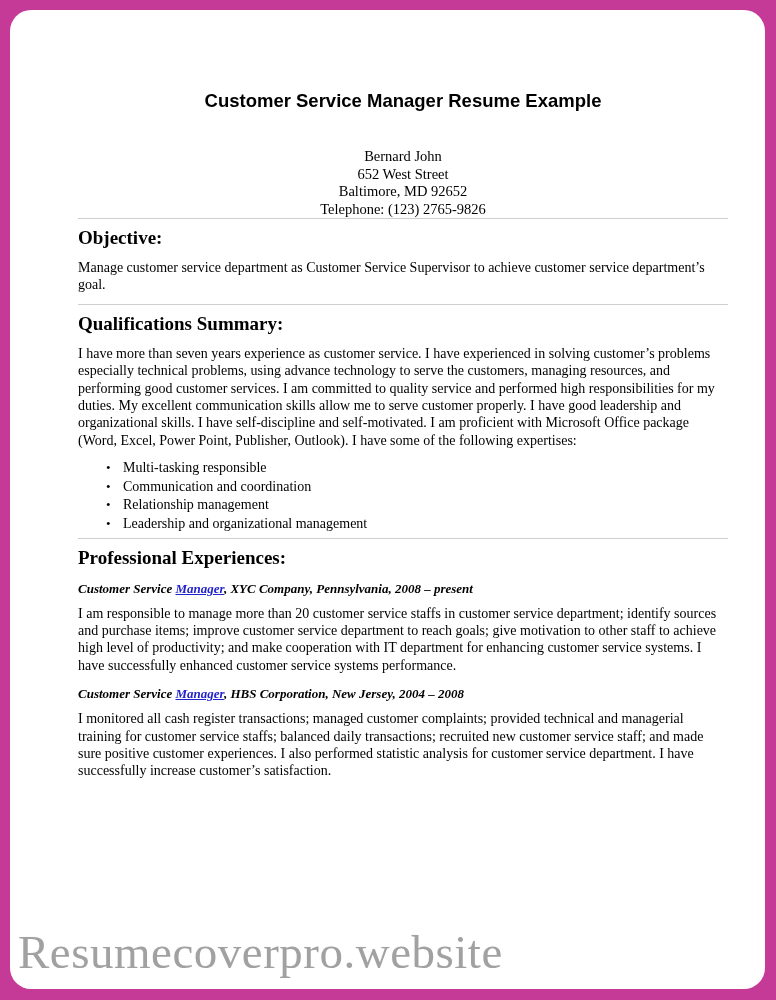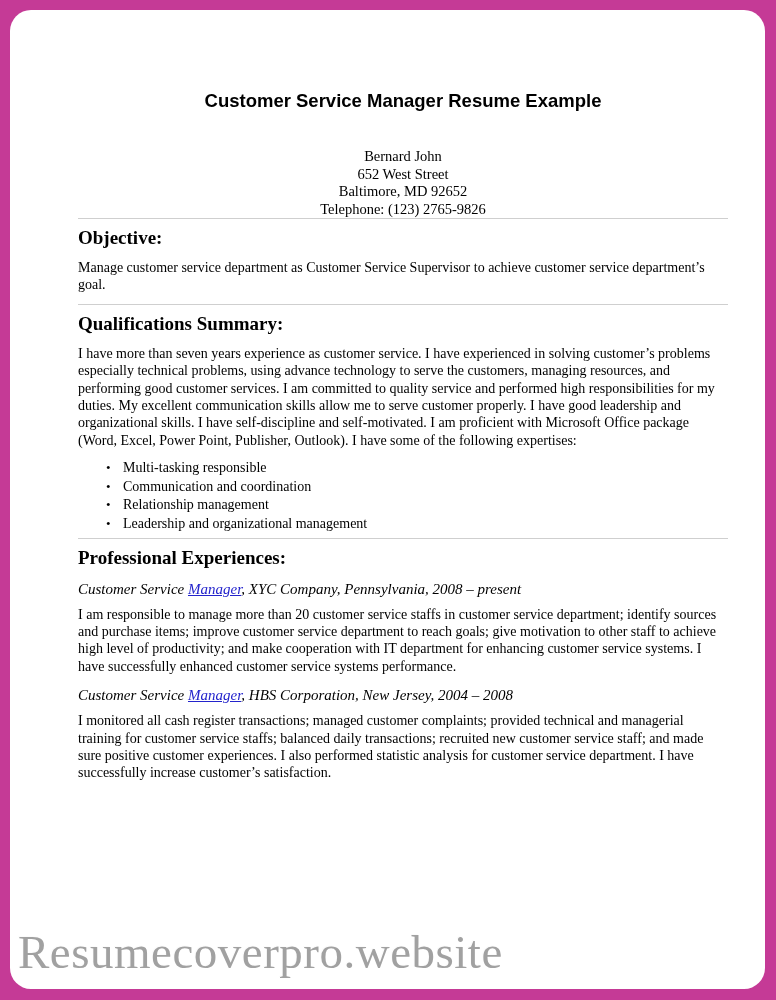--- a/index.html
+++ b/index.html
@@ -75,23 +75,24 @@
       position: relative;
     }
     ul.bullets li::before {
       content: "\2022";
       position: absolute;
       left: -17px;
       font-size: 13px;
     }
     .job-title {
       font-style: italic;
-      font-size: 15px;
+      font-size: 13px;
       margin: 12px 0 8px 0;
       color: #000;
+      font-weight: bold;
     }
     .link {
       color: #2323cc;
       text-decoration: underline;
       cursor: pointer;
     }
     .watermark {
       position: absolute;
       left: 8px;
       bottom: 10px;

